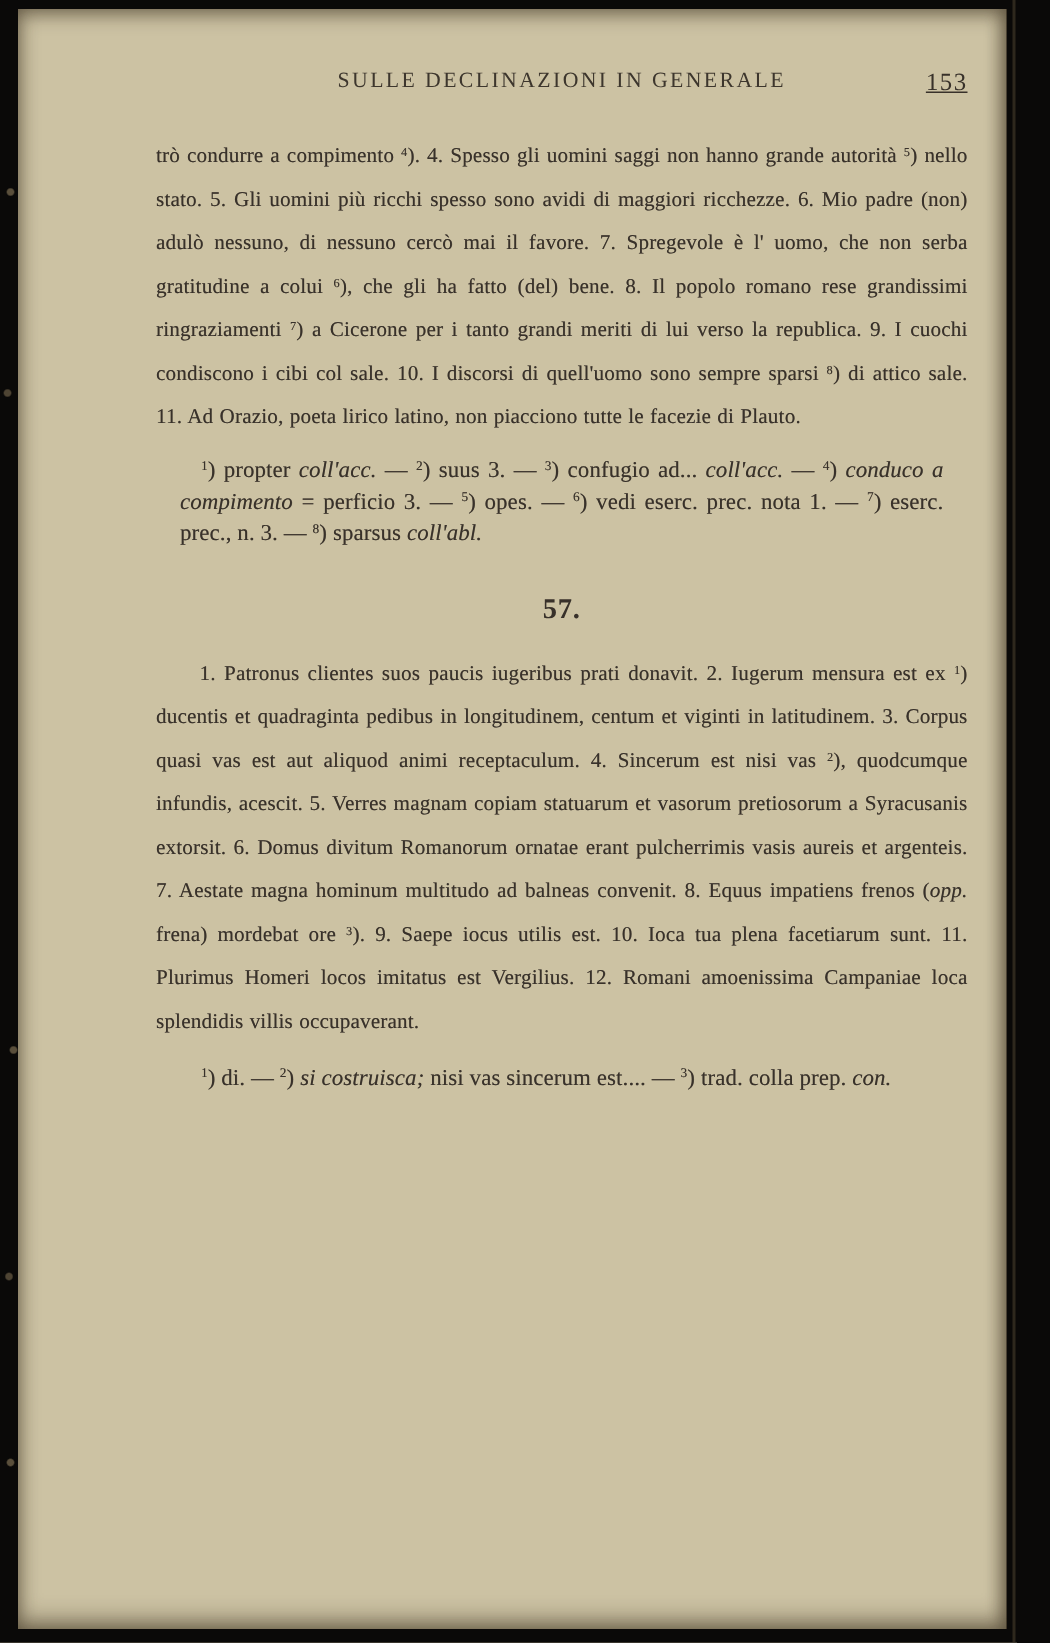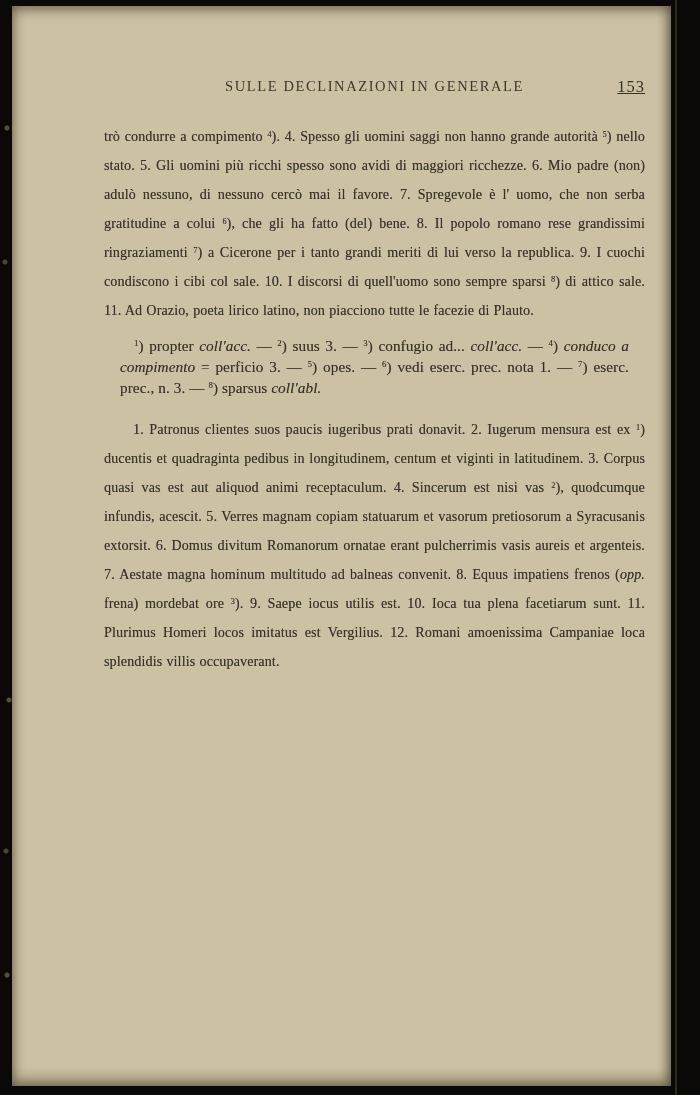--- a/index.html
+++ b/index.html
@@ -37,21 +37,21 @@
       linear-gradient(90deg, #b9ad8c 0, #c8bd9e 6%, #cec49f 12%, #d0c6a8 55%, #cbc1a1 86%, #bfb493 97%, #ae A282 100%);
     background-color: #ccc2a3;
     box-shadow:
       inset 0 5px 12px rgba(40,30,14,.35),
       inset 0 -7px 14px rgba(40,30,14,.38),
       inset -4px 0 10px rgba(40,30,14,.28);
   }
 
   .content { position: absolute; left: 92px; top: 0; width: 541px; color: #38312a; }
 
-  .running-head { position: relative; margin-top: 72px; height: 21px; }
+  .running-head { position: relative; margin-top: 40px; height: 21px; }
   .head-title {
     display: block; text-align: center;
     font-size: 14.5px; letter-spacing: 1.6px; color: #3d362d;
     white-space: nowrap;
   }
   .page-number { position: absolute; right: 0; top: -1px; font-size: 16.5px; letter-spacing: 1px; text-decoration: underline; }
 
   .body-text {
     margin: 0; font-size: 14px; line-height: 29px;
     text-align: justify; letter-spacing: .15px; word-spacing: .5px;
@@ -87,19 +87,21 @@
 
       <header class="running-head">
         <span class="head-title">SULLE DECLINAZIONI IN GENERALE</span>
         <span class="page-number">153</span>
       </header>
 
       <p class="body-text body-a"><span>trò condurre a compimento </span><sup>4</sup><span>). 4. Spesso gli uomini saggi non hanno grande autorità </span><sup>5</sup><span>) nello stato. 5. Gli uomini più ricchi spesso sono avidi di maggiori ricchezze. 6. Mio padre (non) adulò nessuno, di nessuno cercò mai il favore. 7. Spregevole è l' uomo, che non serba gratitudine a colui </span><sup>6</sup><span>), che gli ha fatto (del) bene. 8. Il popolo romano rese grandissimi ringraziamenti </span><sup>7</sup><span>) a Cicerone per i tanto grandi meriti di lui verso la republica. 9. I cuochi condiscono i cibi col sale. 10. I discorsi di quell'uomo sono sempre sparsi </span><sup>8</sup><span>) di attico sale. 11. Ad Orazio, poeta lirico latino, non piacciono tutte le facezie di Plauto.</span></p>
 
       <p class="footnote fn-a"><sup>1</sup><span>) propter </span><span class="it">coll'acc.</span><span> — </span><sup>2</sup><span>) suus 3. — </span><sup>3</sup><span>) confugio ad... </span><span class="it">coll'acc.</span><span> — </span><sup>4</sup><span>) </span><span class="it">conduco a compimento</span><span> = perficio 3. — </span><sup>5</sup><span>) opes. — </span><sup>6</sup><span>) vedi eserc. prec. nota 1. — </span><sup>7</sup><span>) eserc. prec., n. 3. — </span><sup>8</sup><span>) sparsus </span><span class="it">coll'abl.</span></p>
 
+      <div class="section-number">57.</div>
 
       <p class="body-text body-b"><span>1. Patronus clientes suos paucis iugeribus prati donavit. 2. Iugerum mensura est ex </span><sup>1</sup><span>) ducentis et quadraginta pedibus in longitudinem, centum et viginti in latitudinem. 3. Corpus quasi vas est aut aliquod animi receptaculum. 4. Sincerum est nisi vas </span><sup>2</sup><span>), quodcumque infundis, acescit. 5. Verres magnam copiam statuarum et vasorum pretiosorum a Syracusanis extorsit. 6. Domus divitum Romanorum ornatae erant pulcherrimis vasis aureis et argenteis. 7. Aestate magna hominum multitudo ad balneas convenit. 8. Equus impatiens frenos (</span><span class="it">opp.</span><span> frena) mordebat ore </span><sup>3</sup><span>). 9. Saepe iocus utilis est. 10. Ioca tua plena facetiarum sunt. 11. Plurimus Homeri locos imitatus est Vergilius. 12. Romani amoenissima Campaniae loca splendidis villis occupaverant.</span></p>
 
+      <p class="footnote fn-b"><sup>1</sup><span>) di. — </span><sup>2</sup><span>) </span><span class="it">si costruisca;</span><span> nisi vas sincerum est.... — </span><sup>3</sup><span>) trad. colla prep. </span><span class="it">con.</span></p>
 
     </div>
   </div>
 </div>
 
 </body></html>

